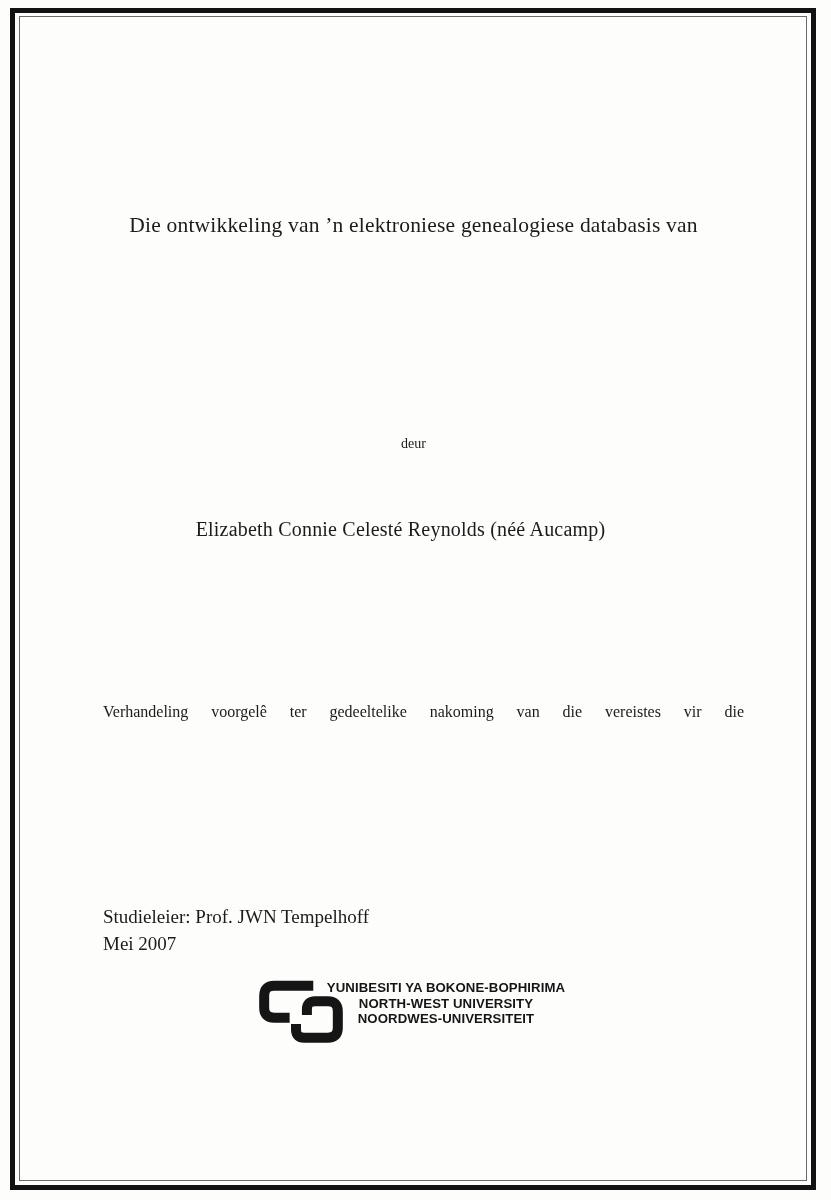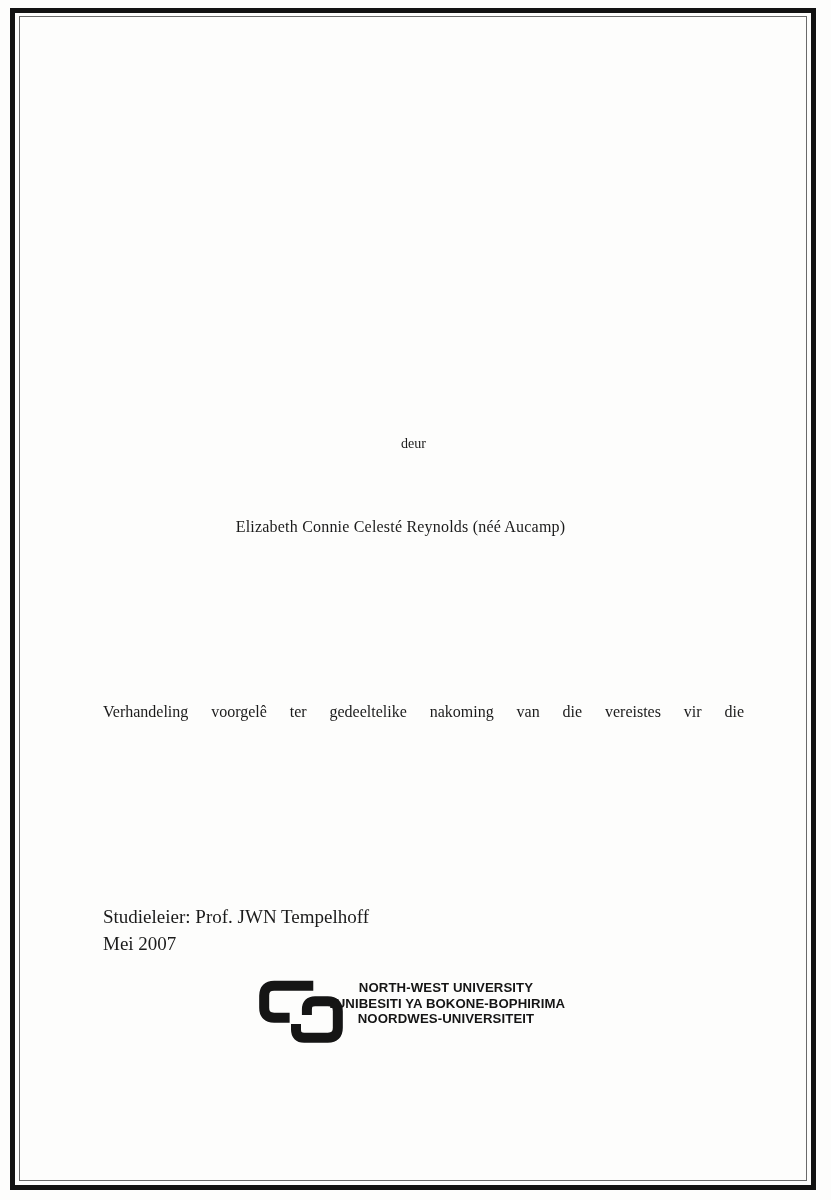--- a/index.html
+++ b/index.html
@@ -34,21 +34,21 @@
   .byline {
     position: absolute;
     left: 0; right: 4px; top: 436px;
     text-align: center;
     font-size: 14px;
   }
   .author-name {
     position: absolute;
     left: 0; right: 30px; top: 518px;
     text-align: center;
-    font-size: 16px;
+    font-size: 20px;
     letter-spacing: 0.2px;
   }
   .submission {
     position: absolute;
     left: 103px; top: 700px;
     width: 641px;
     font-size: 16px;
     line-height: 24.5px;
   }
   .submission .line-justified {
@@ -89,20 +89,21 @@
 </style>
 </head>
 <body>
 
 <div class="page">
 
   <div class="frame-outer"></div>
   <div class="frame-inner"></div>
 
   <div class="thesis-title">
+    <div>Die ontwikkeling van ’n elektroniese genealogiese databasis van</div>
   </div>
 
   <div class="byline">deur</div>
 
   <div class="author-name">Elizabeth Connie Celesté Reynolds (néé Aucamp)</div>
 
   <div class="submission">
     <div class="line-justified">Verhandeling voorgelê ter gedeeltelike nakoming van die vereistes vir die</div>
   </div>
 
@@ -112,19 +113,19 @@
   </div>
 
   <div class="logo-row">
     <svg class="logo-mark" viewBox="0 0 110 88" xmlns="http://www.w3.org/2000/svg" aria-hidden="true">
 
       <path d="M 63 13 L 20 13 Q 9 13 9 24 L 9 37 Q 9 48 20 48 L 37 48" fill="none" stroke="#151515" stroke-width="11" stroke-linecap="butt"></path>
 
       <path d="M 56 45 L 56 39 Q 56 30 65 30 L 79 30 Q 90 30 90 41 L 90 59 Q 90 70 79 70 L 53 70 Q 44 70 44 61 L 44 55" fill="none" stroke="#151515" stroke-width="11" stroke-linecap="butt"></path>
     </svg>
     <div class="logo-text">
+      <div>YUNIBESITI YA BOKONE-BOPHIRIMA</div>
       <div>NORTH-WEST UNIVERSITY</div>
-      <div>YUNIBESITI YA BOKONE-BOPHIRIMA</div>
       <div>NOORDWES-UNIVERSITEIT</div>
     </div>
   </div>
 
 </div>
 
 </body></html>

